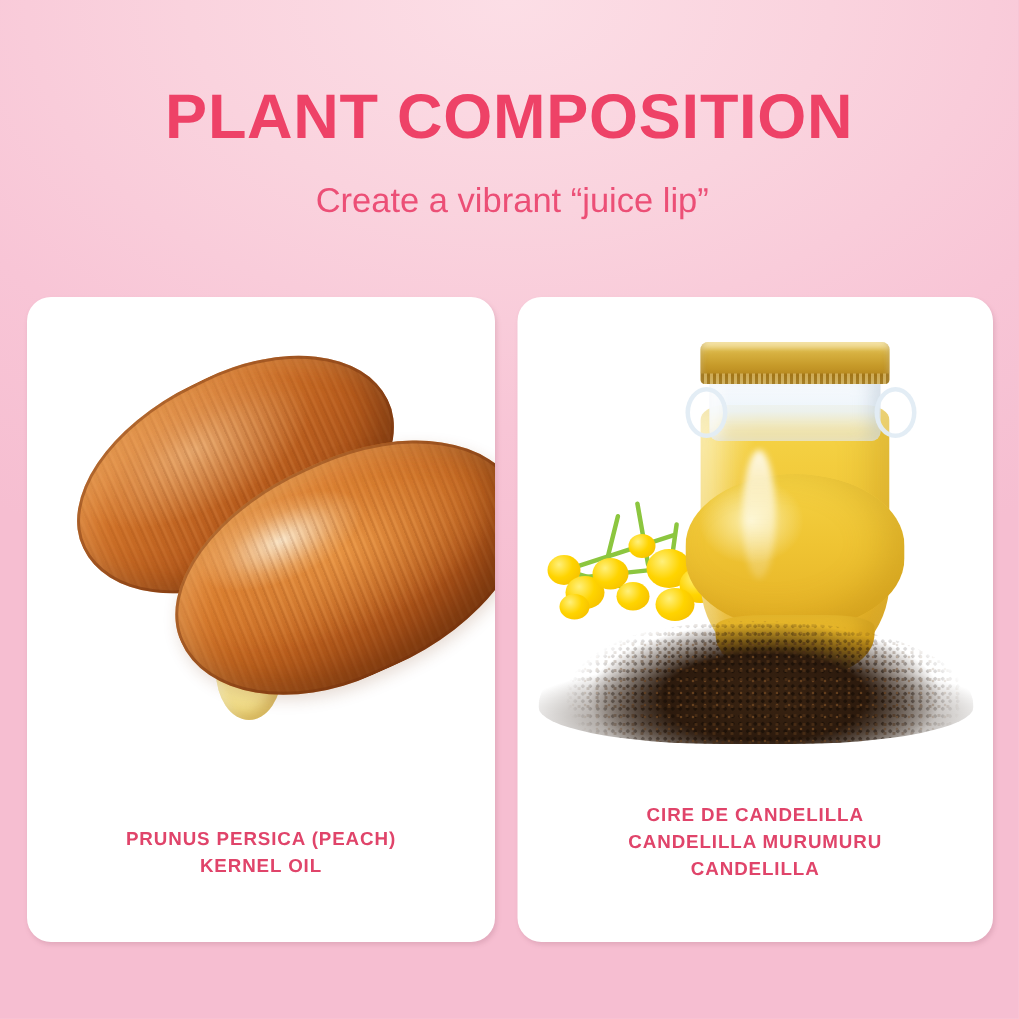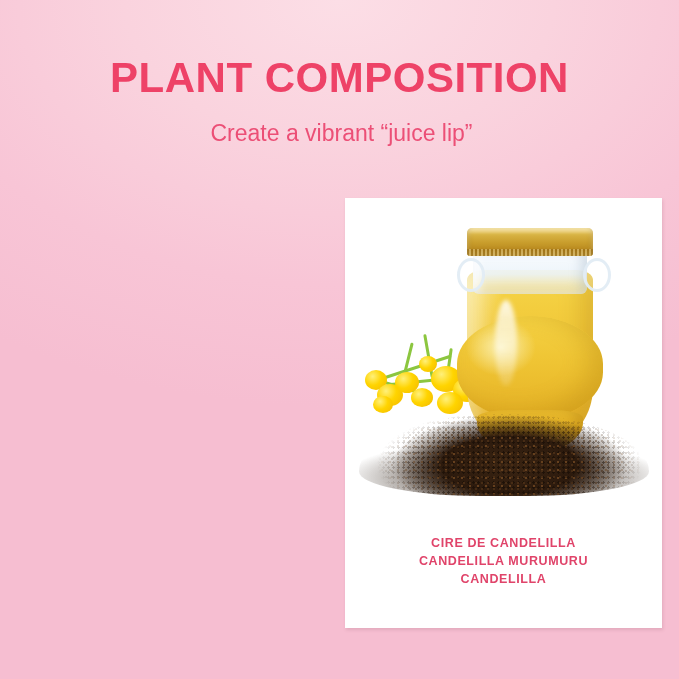--- a/index.html
+++ b/index.html
@@ -26,20 +26,21 @@
     margin:2px;padding:0;
     font-size:23px;font-weight:400;color:#ec4f76;
     position:absolute;top:118px;left:0;width:679px;line-height:1.2;
   }
   
   .card{
     position:absolute;top:198px;height:430px;
     background:#ffffff;
     box-shadow:1px 2px 3px rgba(170,110,130,0.25);
     overflow:hidden;
+    border-radius:16px;
   }
   .card-left{left:18px;width:312px;}
   .card-right{left:345px;width:317px;}
   .art{position:absolute;left:0;top:0;width:100%;height:330px;overflow:hidden;}
   .caption{
     position:absolute;left:0;width:100%;
     text-align:center;color:#e0446a;
     font-size:12.5px;font-weight:700;letter-spacing:0.6px;line-height:1.45;
   }
   .cap-left{top:352px;}
@@ -170,20 +171,38 @@
 </head>
 <body>
 
 <div id="page">
 
   <div class="header">
     <h1 class="title">PLANT COMPOSITION</h1>
     <p class="subtitle">Create a vibrant “juice lip”</p>
   </div>
 
+  <div class="card card-left">
+    <div class="art">
+      <div class="almond alm-back">
+        <div class="alm-grain"></div>
+        <div class="alm-rim"></div>
+      </div>
+      <div class="oil-neck"></div>
+      <div class="oil-drop"></div>
+      <div class="almond alm-front">
+        <div class="alm-grain"></div>
+        <div class="alm-rim"></div>
+      </div>
+    </div>
+    <div class="caption cap-left">
+      <div>PRUNUS PERSICA (PEACH)</div>
+      <div>KERNEL OIL</div>
+    </div>
+  </div>
 
   <div class="card card-right">
     <div class="art">
       <div class="jar-wrap">
 
         <div class="stems">
           <div class="stem" style="left:14px;top:40px;width:74px;height:3px;transform:rotate(-18deg);"></div>
           <div class="stem" style="left:24px;top:54px;width:62px;height:3px;transform:rotate(-6deg);"></div>
           <div class="stem" style="left:40px;top:16px;width:3px;height:48px;transform:rotate(14deg);"></div>
           <div class="stem" style="left:62px;top:8px;width:3px;height:44px;transform:rotate(-10deg);"></div>

